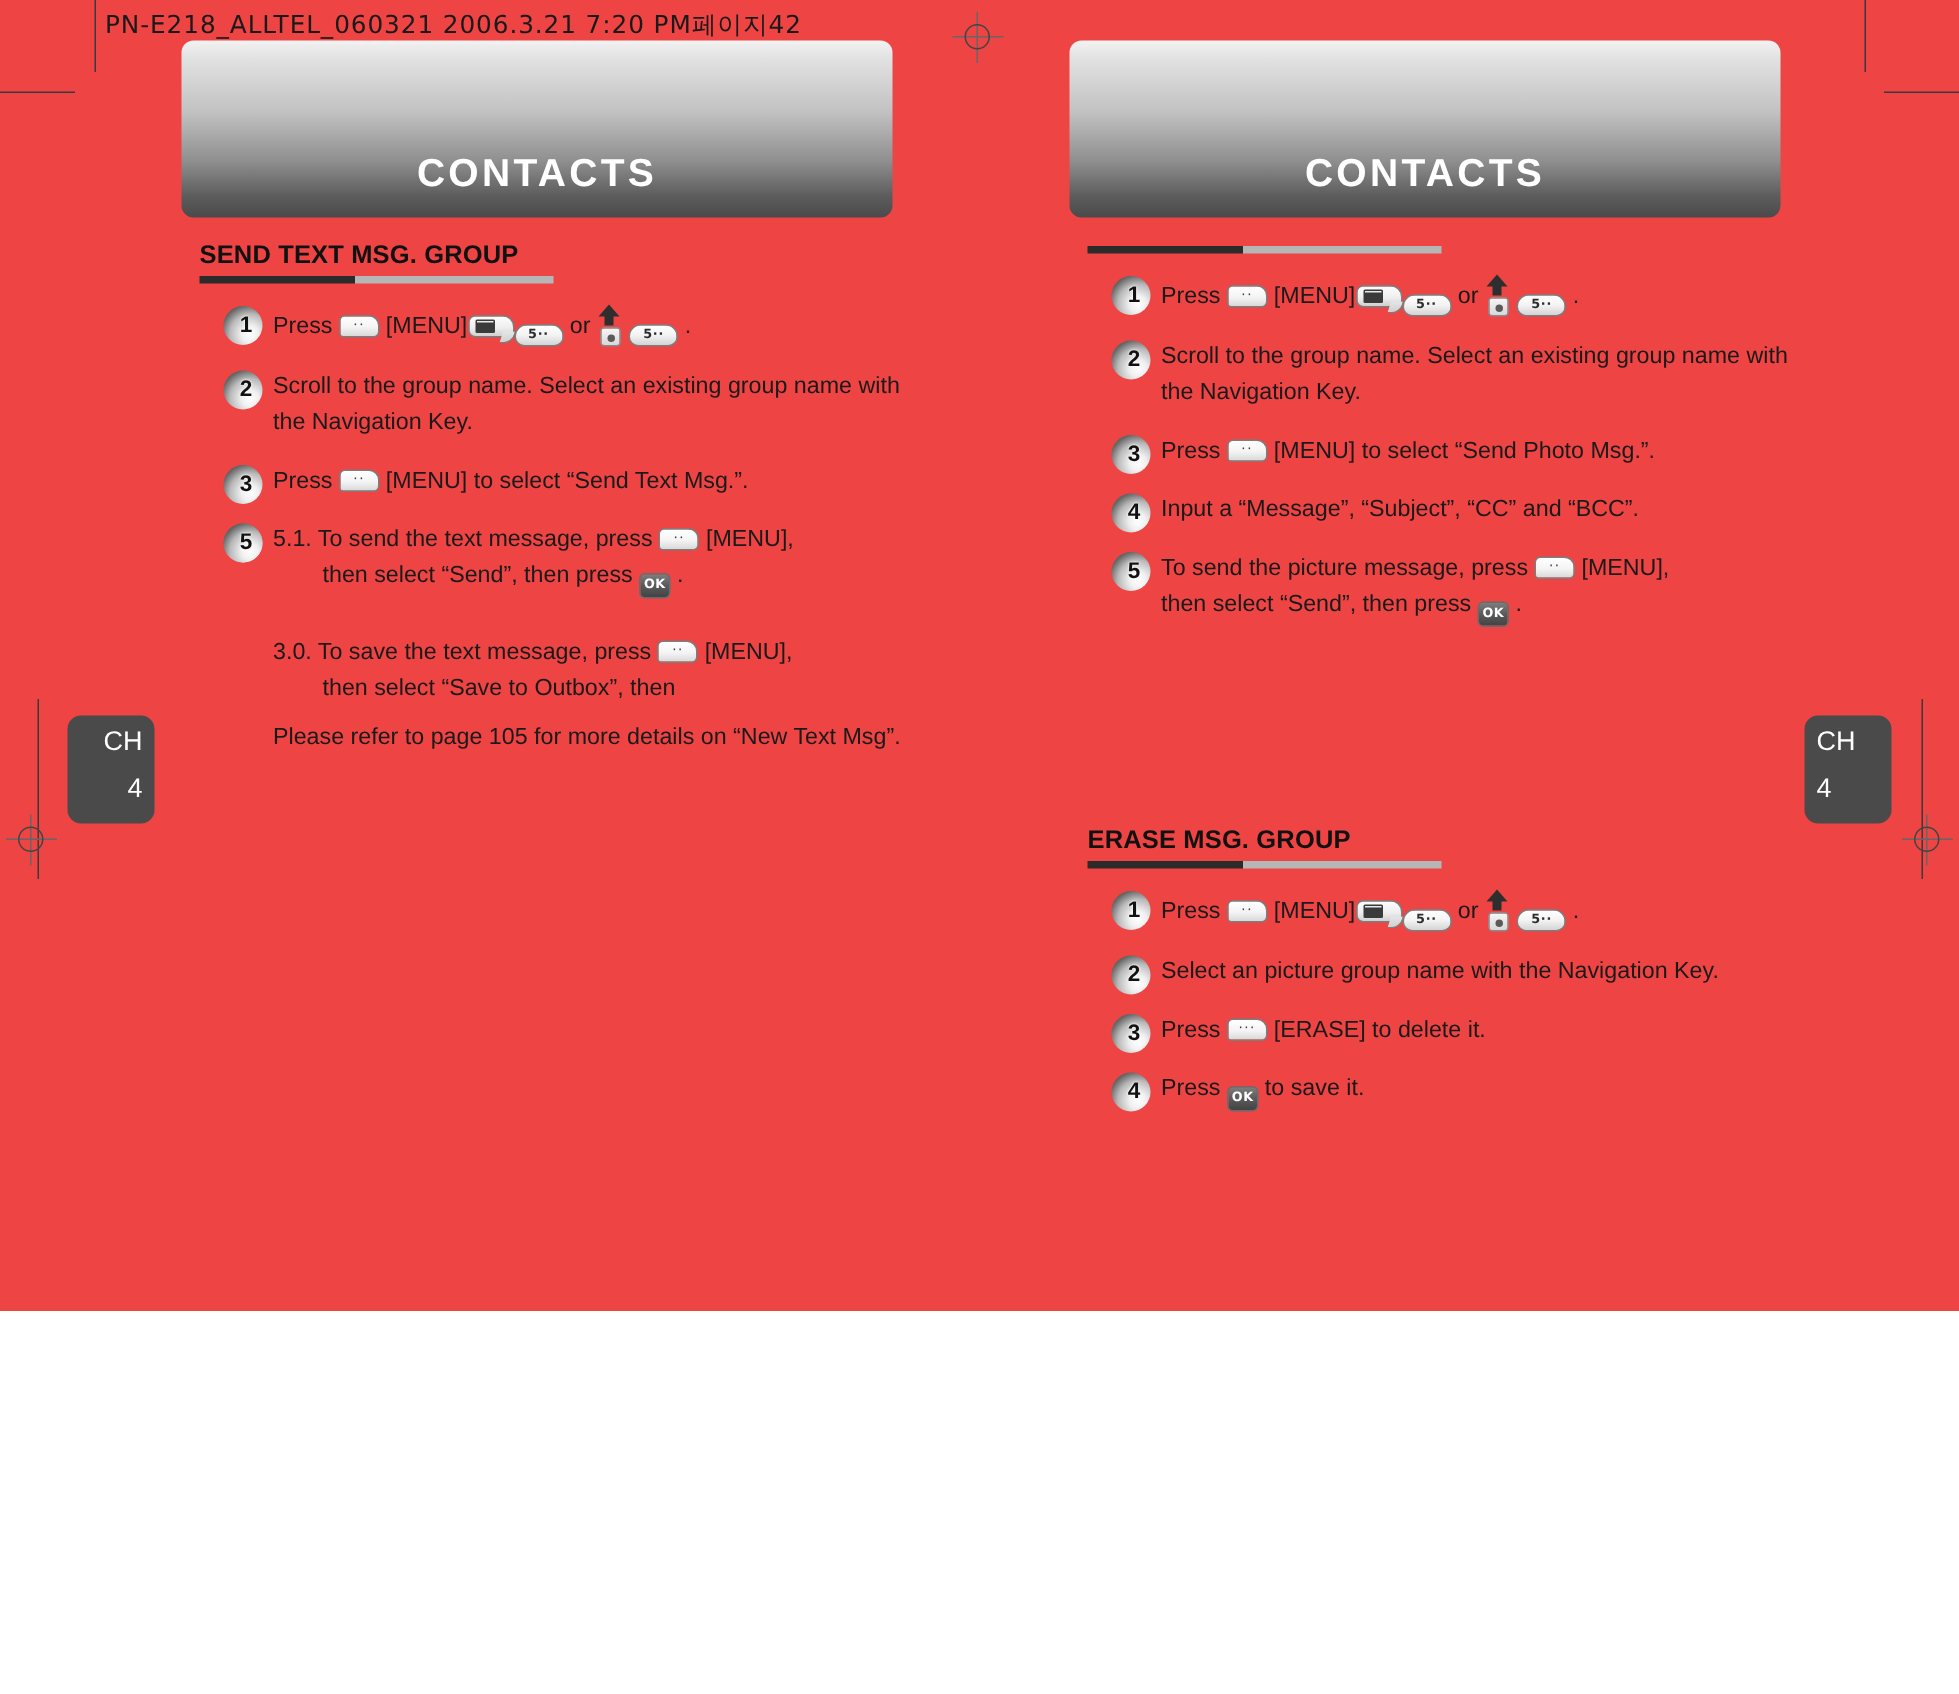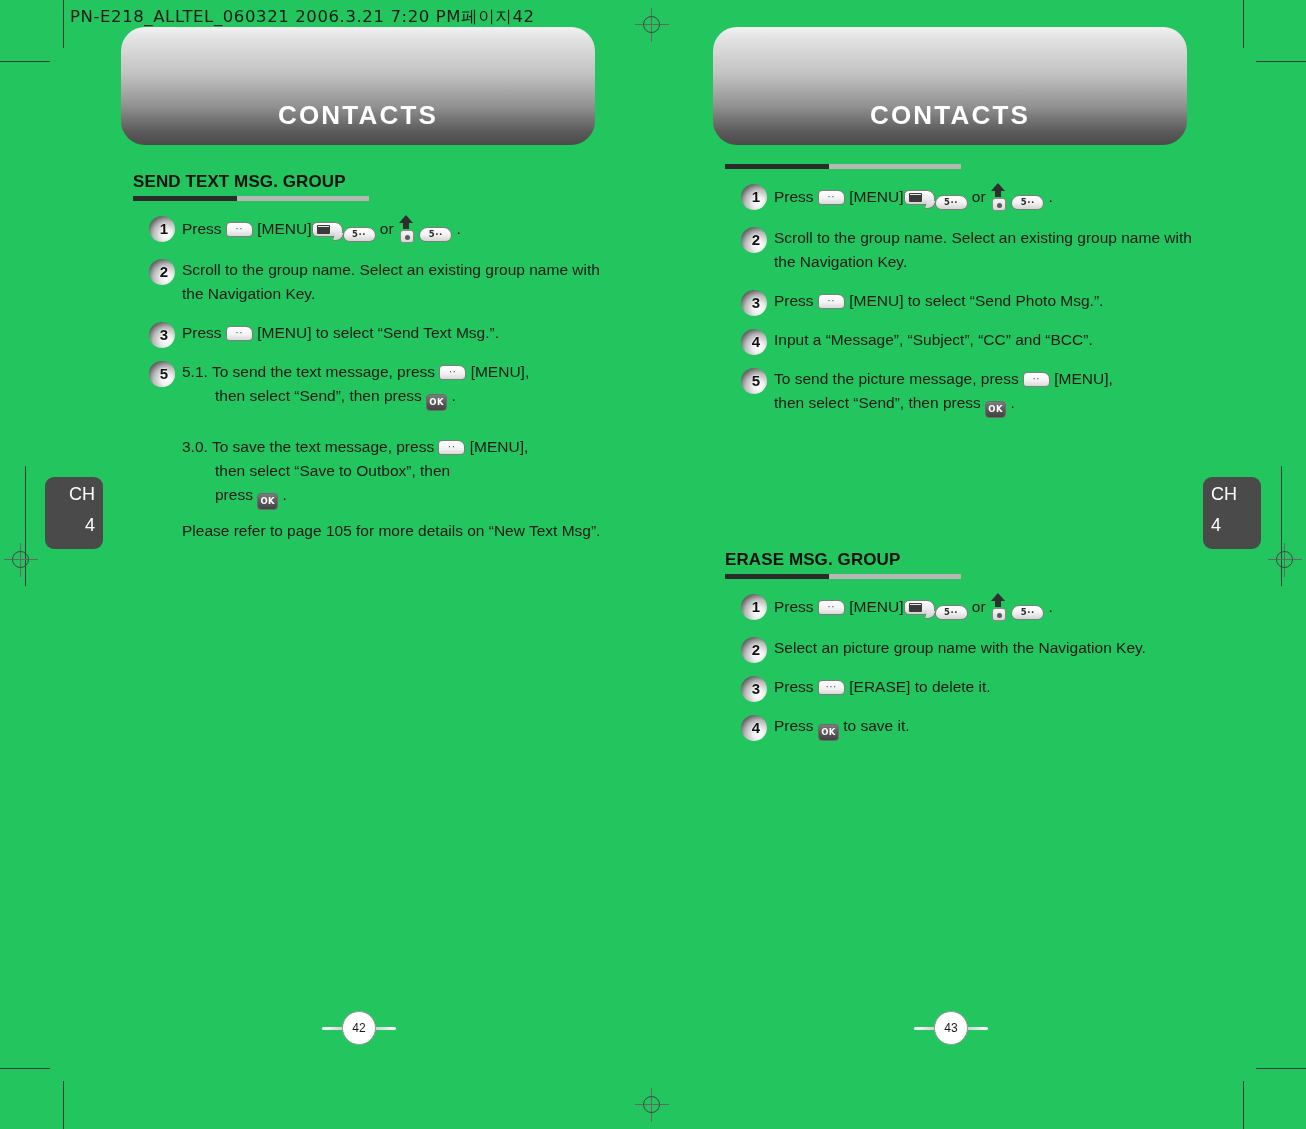--- a/index.html
+++ b/index.html
@@ -8,23 +8,23 @@
     padding: 0;
     background: #ffffff;
   }
   body {
     font-family: "Liberation Sans", "DejaVu Sans", sans-serif;
     color: #111111;
   }
   #page {
     position: relative;
     width: 1306px;
-    height: 1129px;
+    height: 874px;
     overflow: hidden;
-    background: #22c55e;
+    background: #ef4444;
   }
 
   
   .print-header {
     position: absolute;
     left: 70px;
     top: 6px;
     font-size: 16.5px;
     letter-spacing: 0.6px;
     color: #1a1a1a;
@@ -91,21 +91,21 @@
   }
   .page-col.left  { left: 28px; }
   .page-col.right { left: 620px; }
 
   
   .banner {
     position: absolute;
     top: 27px;
     width: 474px;
     height: 118px;
-    border-radius: 24px;
+    border-radius: 8px;
     background: linear-gradient(to bottom, #f2f2f2 0%, #e2e2e2 10%, #c2c2c2 40%, #8f8f8f 68%, #5c5c5c 88%, #4a4a4a 100%);
     box-sizing: border-box;
   }
   .banner .banner-title {
     position: absolute;
     left: 0; right: 0;
     bottom: 14px;
     text-align: center;
     color: #ffffff;
     font-size: 26px;
@@ -380,21 +380,21 @@
   <div class="chtab right">
     <div class="ch-ch"><span>CH</span></div>
     <div class="ch-num">4</div>
   </div>
 
   <div class="page-col left">
     <div class="banner">
       <div class="banner-title">CONTACTS</div>
     </div>
     <div id="left-sections">
-        <div class="section" style="top: 172px;">
+        <div class="section" style="top: 160px;">
           <div class="section-head">SEND TEXT MSG. GROUP</div>
           <div class="section-rule"></div>
           <div class="steps">
             <div class="step">
               <div class="step-badge"><span>1</span></div>
               <div class="step-body">
                 <span class="sub-line"><span>Press </span><span class="key key-soft"><span class="dots">··</span></span><span> [MENU]</span><span class="key key-msg"><span class="glyph"></span><span class="tail"></span></span><span class="key key-num">5··</span><span> or </span><span class="key key-nav"><span class="arrow-head"></span><span class="arrow-stem"></span><span class="pad"></span></span><span> </span><span class="key key-num">5··</span><span> .</span></span>
               </div>
             </div>
             <div class="step">
@@ -413,21 +413,20 @@
               <div class="step-badge"><span>4</span></div>
             </div>
             <div class="step">
               <div class="step-badge"><span>5</span></div>
               <div class="step-body">
                 <span class="sub-line"><span>5.1. To send the text message, press </span><span class="key key-soft"><span class="dots">··</span></span><span> [MENU],</span></span>
                 <span class="sub-line indent"><span>then select “Send”, then press </span><span class="key key-ok">OK</span><span> .</span></span>
                 <span class="sub-line">&nbsp;</span>
                 <span class="sub-line"><span>3.0. To save the text message, press </span><span class="key key-soft"><span class="dots">··</span></span><span> [MENU],</span></span>
                 <span class="sub-line indent"><span>then select “Save to Outbox”, then</span></span>
-                <span class="sub-line indent"><span>press </span><span class="key key-ok">OK</span><span> .</span></span>
                 <span class="sub-line note"><span>Please refer to page 105 for more details on “New Text Msg”.</span></span>
               </div>
             </div>
           </div>
         </div>
       </div>
     <div class="pagenum">
       <div class="bar"></div>
       <div class="circ">42</div>
     </div>

